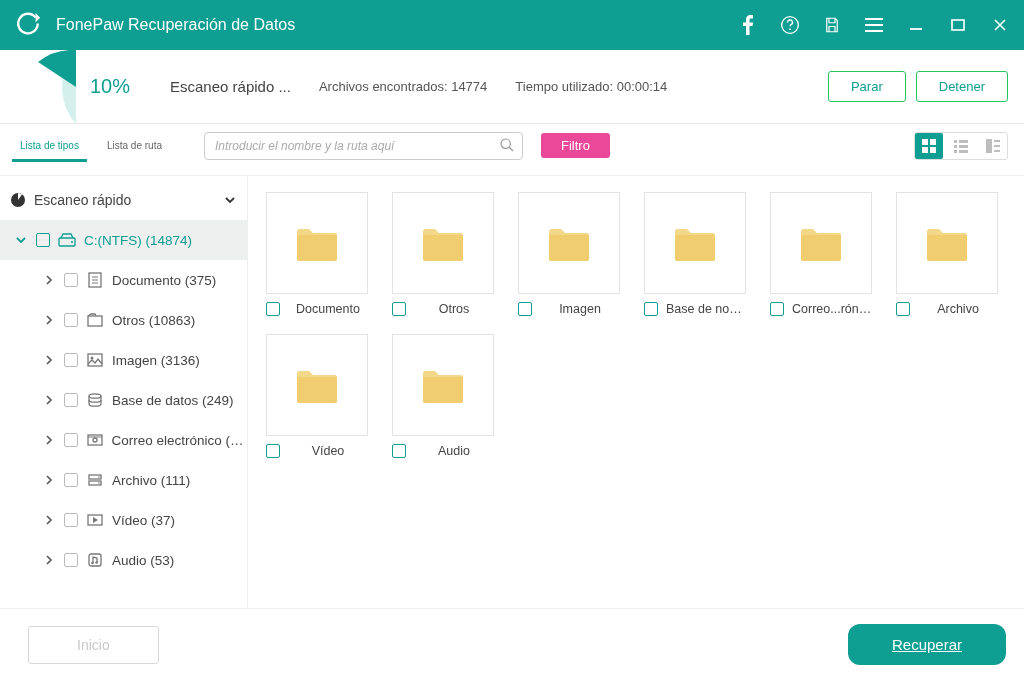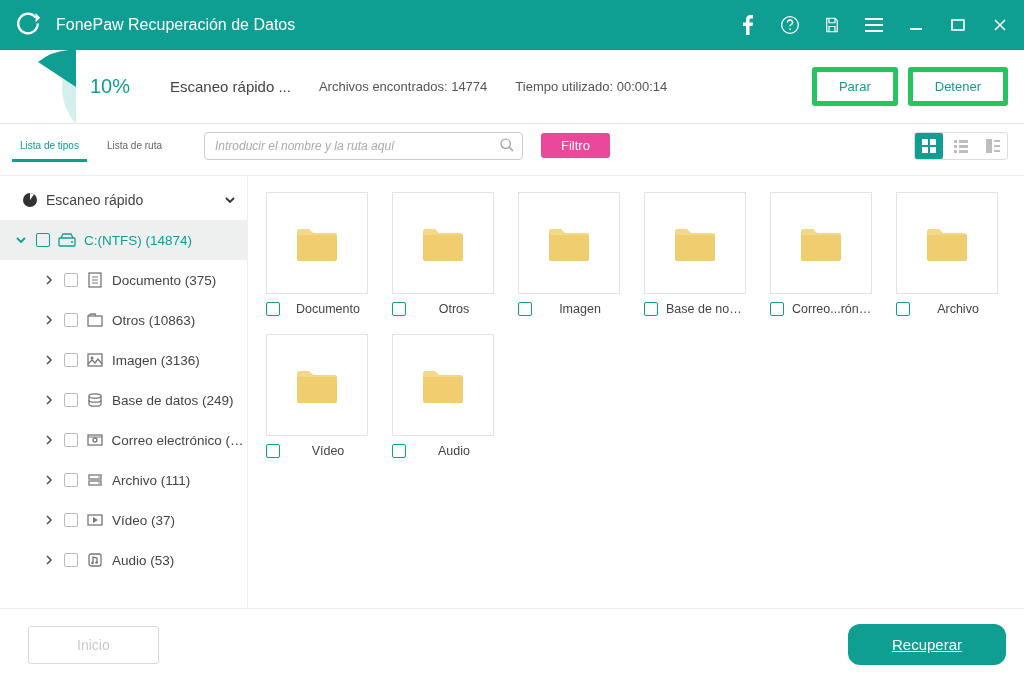--- a/index.html
+++ b/index.html
@@ -12,42 +12,42 @@
   .tb-icons { display: flex; gap: 22px; align-items:center; }
   .tb-icon { width: 20px; height: 20px; display:flex; align-items:center; justify-content:center; cursor:pointer; color:#fff; }
 
   
   .progress-row { height: 74px; border-bottom:1px solid #e6e6e6; display:flex; align-items:center; padding: 0 16px; }
   .progress-arc { width:70px; height:74px; position:relative; display:flex; align-items:center; justify-content:flex-start; }
   .progress-pct { font-size: 20px; color:#0e9e92; margin-left: 4px; width:80px; }
   .scan-label { font-size:15px; color:#444; margin-right: 28px; }
   .stats { font-size:13px; color:#555; margin-right: 28px; }
   .flex1 { flex:1; }
-  .btn-outline { border:5px solid #22c55e; color:#0e9e92; background:#fff; padding:7px 22px; font-size:13px; border-radius:3px; cursor:pointer; margin-left:10px; }
+  .btn-outline { border:1px solid #22c55e; color:#0e9e92; background:#fff; padding:7px 22px; font-size:13px; border-radius:3px; cursor:pointer; margin-left:10px; }
 
   
   .toolbar-row { display:flex; align-items:center; padding: 6px 16px 14px 0; gap:0; }
   .tabs { display:flex; margin-left:6px; }
   .tab { padding: 10px 14px 10px 14px; font-size:10px; color:#666; cursor:pointer; position:relative; }
   .tab.active { color:#0e9e92; }
   .tab.active::after { content:''; position:absolute; left:6px; right:6px; bottom:-1px; height:3px; background:#0e9e92; }
   .search-wrap { margin-left:28px; position:relative; }
   .search-input { width:319px; height:28px; border:1px solid #ccc; border-radius:4px; padding: 0 30px 0 10px; font-size:12px; font-style:italic; color:#888; }
   .search-input::placeholder{color:#aaa;}
   .search-ic { position:absolute; right:8px; top:5px; color:#999; }
   .btn-filter { background:#ec4899; color:#fff; border:none; padding:5px 20px; font-size:13px; border-radius:3px; margin-left:18px; cursor:pointer; }
   .view-btns { margin-left:auto; display:flex; gap:4px; border:1px solid #ddd; border-radius:3px; padding:0px;}
   .view-btn { width:28px; height:26px; display:flex; align-items:center; justify-content:center; cursor:pointer; color:#bdbdbd; }
   .view-btn.active { background:#0e9e92; color:#fff; border-radius:2px;}
 
   
   .main { display:flex; height: calc(679px - 50px - 74px - 50px - 72px); border-top:1px solid #eee;}
   .sidebar { width:248px; border-right:1px solid #eee; overflow:hidden; padding-top:4px;}
   .tree-row { display:flex; align-items:center; height:40px; font-size:13.5px; color:#444; cursor:pointer; padding-left:10px; gap:8px;}
-  .tree-row.root { font-size:14px;margin-left:12px;}
+  .tree-row.root { font-size:14px;}
   .tree-row.selected { background:#eef0f0; color:#0e9e92; }
   .tree-row.child { padding-left:42px; }
   .chev { width:14px; height:14px; display:flex; align-items:center; justify-content:center; color:#555;}
   .chk { width:14px; height:14px; border:1.5px solid #bbb; border-radius:2px; flex-shrink:0;}
   .chk.teal { border-color:#0e9e92; }
   .ticon { width:18px; height:18px; display:flex; align-items:center; justify-content:center; color:#777;}
   .tree-label { white-space:nowrap; overflow:hidden; text-overflow:ellipsis; }
   .pie { width:16px; height:16px; }
 
   

